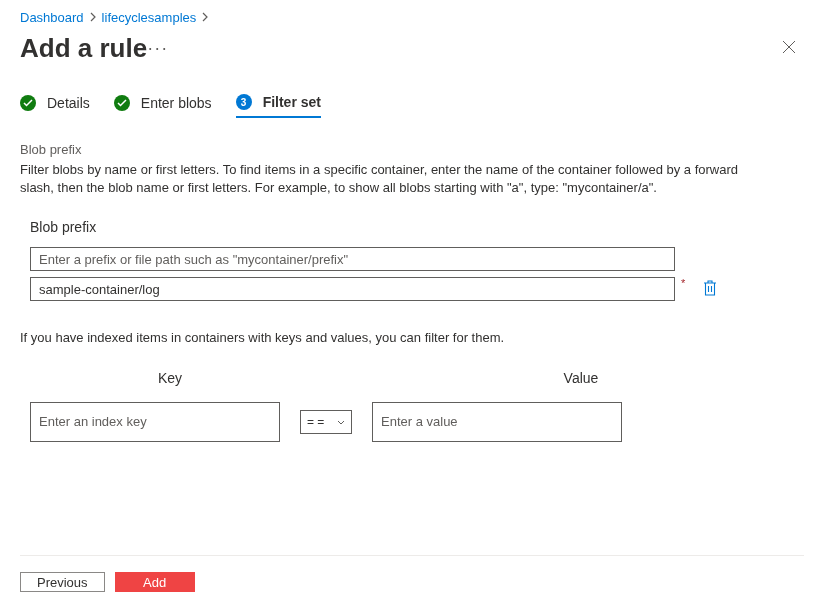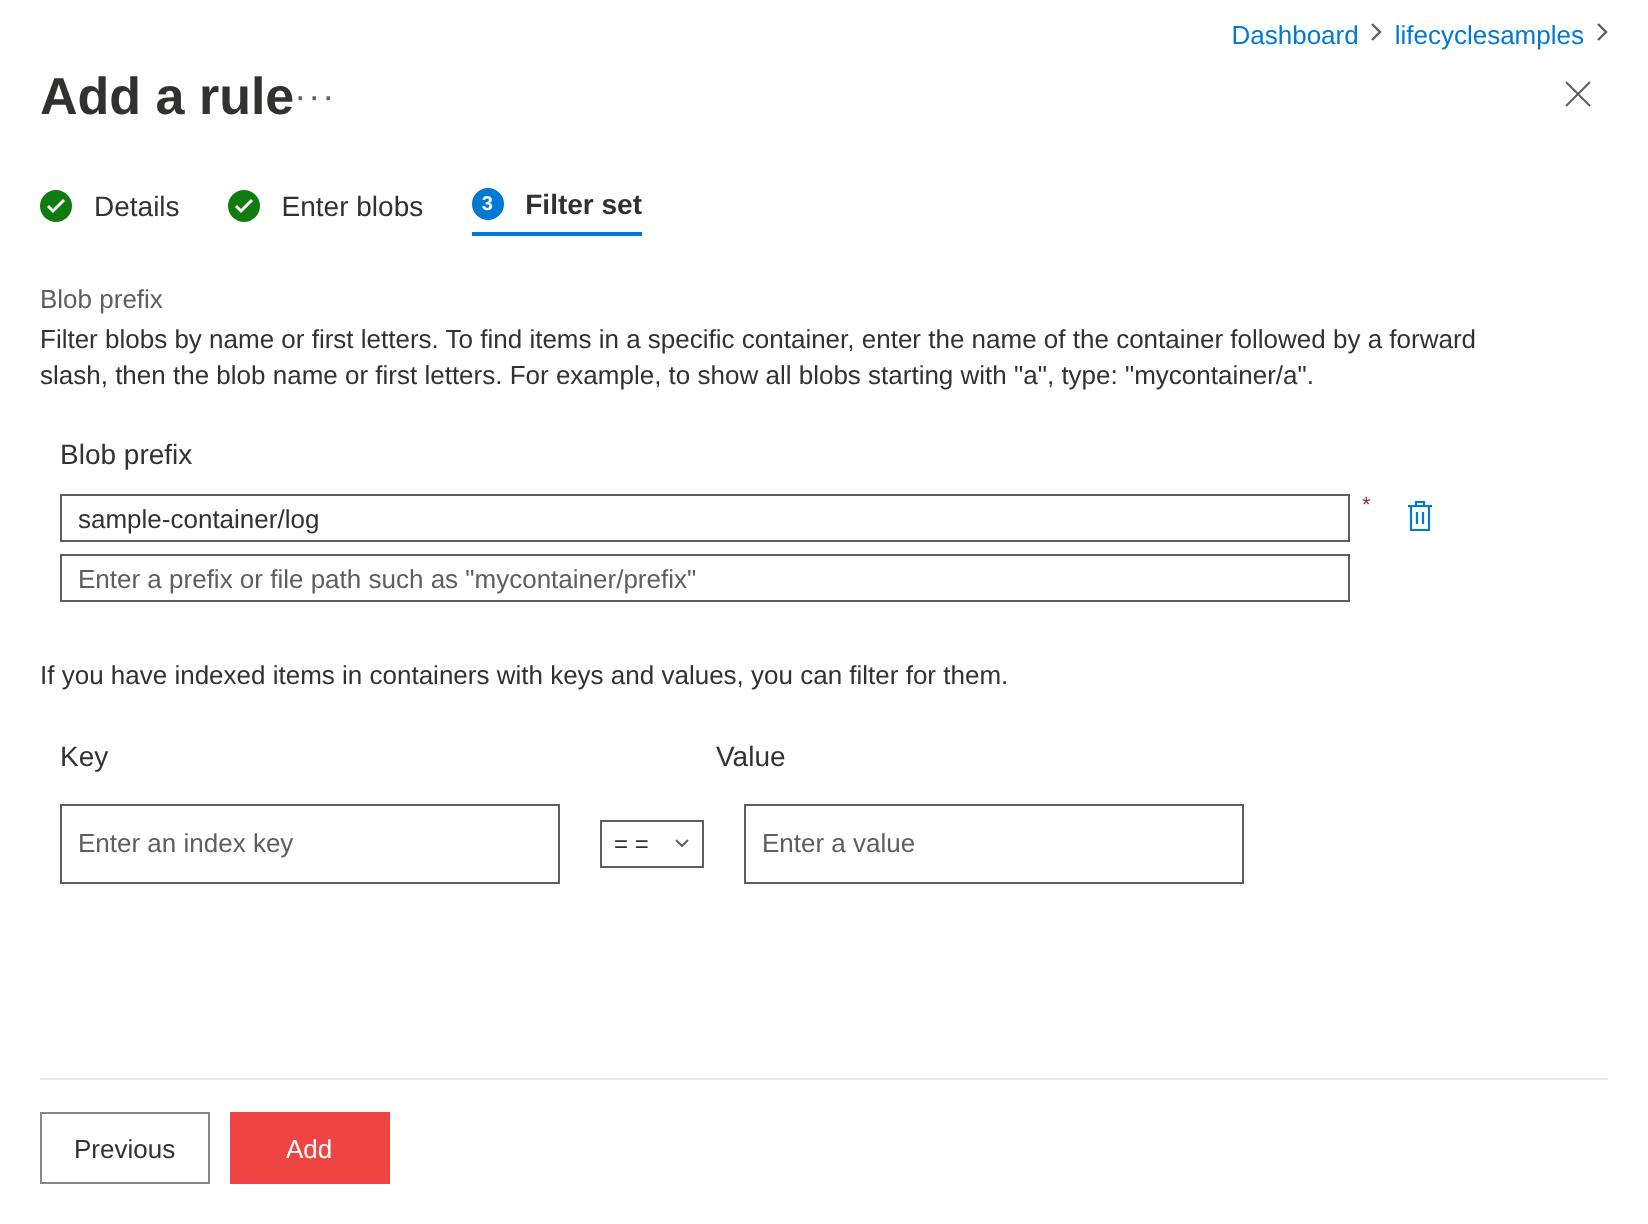--- a/index.html
+++ b/index.html
@@ -16,21 +16,20 @@
       height: 612px;
       position: relative;
       padding: 10px 20px;
     }
     .breadcrumb {
       display: flex;
       align-items: center;
       gap: 6px;
       font-size: 13px;
       margin-bottom: 8px;
-      justify-content: flex-end;
     }
     .breadcrumb a {
       color: #0078d4;
       text-decoration: none;
       cursor: pointer;
     }
     .breadcrumb .sep {
       color: #605e5c;
       font-size: 11px;
     }
@@ -152,20 +151,21 @@
       margin-left: 10px;
     }
     .index-match-section {
       margin-top: 28px;
     }
     .index-row {
       display: flex;
       gap: 48px;
       margin-bottom: 16px;
       padding-left: 10px;
+      text-align: center;
     }
     .index-col-key {
       width: 280px;
     }
     .index-col-value {
       flex: 1;
     }
     .index-header {
       font-size: 14px;
       color: #323130;
@@ -218,21 +218,21 @@
       bottom: 20px;
       left: 20px;
       right: 20px;
       border-top: 1px solid #edebe9;
       padding-top: 16px;
       display: flex;
       gap: 10px;
     }
     .btn {
       min-width: 80px;
-      height: 36px;
+      height: 20px;
       padding: 0 16px;
       font-size: 13px;
       font-family: inherit;
       cursor: pointer;
       border: none;
       display: flex;
       align-items: center;
       justify-content: center;
     }
     .btn-secondary {
@@ -298,31 +298,31 @@
   </div>
 </div>
 
 <div>
   <div class="section-label">Blob prefix</div>
   <div class="section-desc">Filter blobs by name or first letters. To find items in a specific container, enter the name of the container followed by a forward slash, then the blob name or first letters. For example, to show all blobs starting with "a", type: "mycontainer/a".</div>
 
   <div class="field-label">Blob prefix</div>
 
   <div class="prefix-row">
+    <input type="text" class="text-input placeholder-style" placeholder="Enter a prefix or file path such as &quot;mycontainer/prefix&quot;" style="">
+  </div>
+
+  <div class="prefix-row">
     <input type="text" class="text-input" value="sample-container/log" style="">
     <span class="required-mark">*</span>
     <span class="delete-icon">
       <svg width="14" height="16" viewBox="0 0 14 16">
         <path d="M1 3 L13 3 M5 3 L5 1 L9 1 L9 3 M2.5 3 L2.5 15 L11.5 15 L11.5 3 M5.5 6 L5.5 12 M8.5 6 L8.5 12" stroke="#0078d4" stroke-width="1.1" fill="none"></path>
       </svg>
     </span>
-  </div>
-
-  <div class="prefix-row">
-    <input type="text" class="text-input placeholder-style" placeholder="Enter a prefix or file path such as &quot;mycontainer/prefix&quot;" style="">
   </div>
 </div>
 
 <div class="index-match-section">
   <div class="section-desc">If you have indexed items in containers with keys and values, you can filter for them.</div>
 
   <div class="index-row">
     <div class="index-col-key">
       <div class="index-header">Key</div>
     </div>

